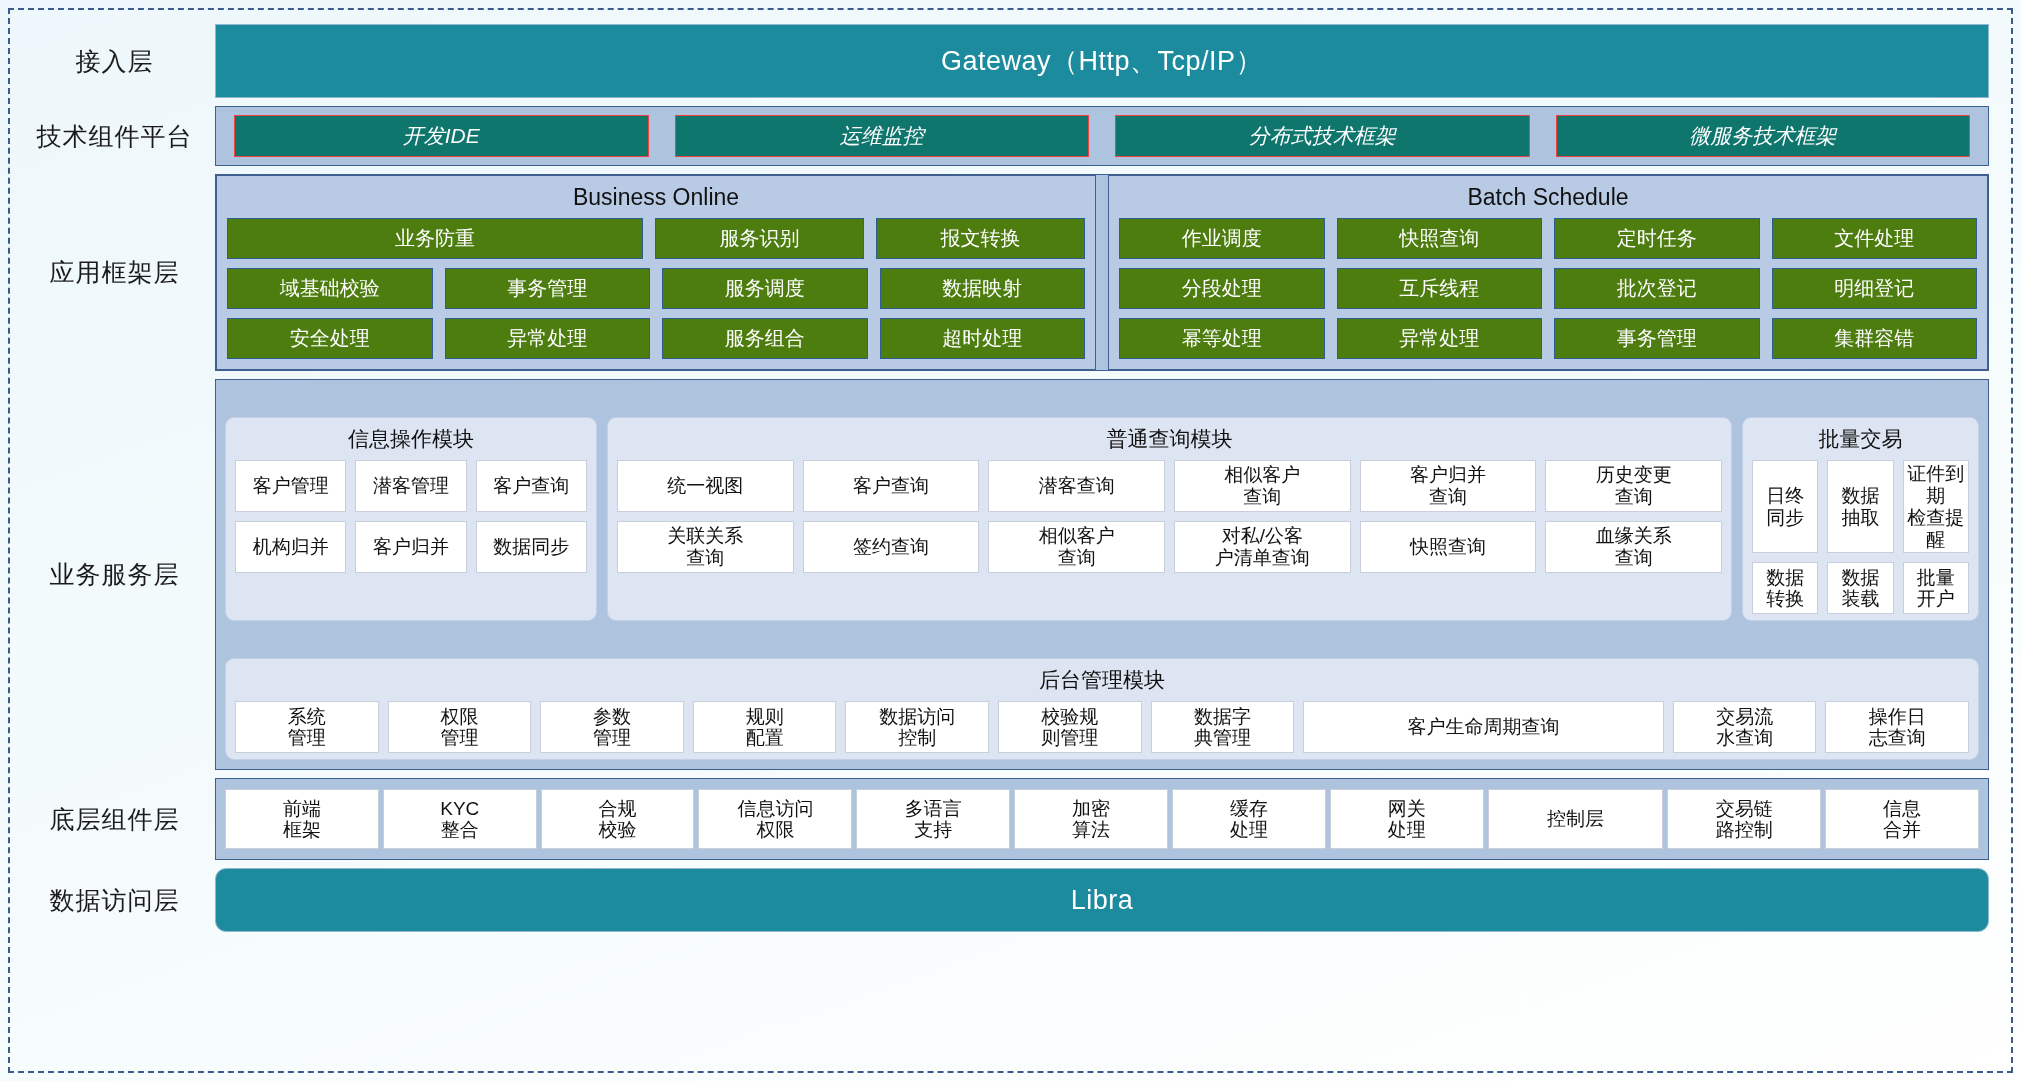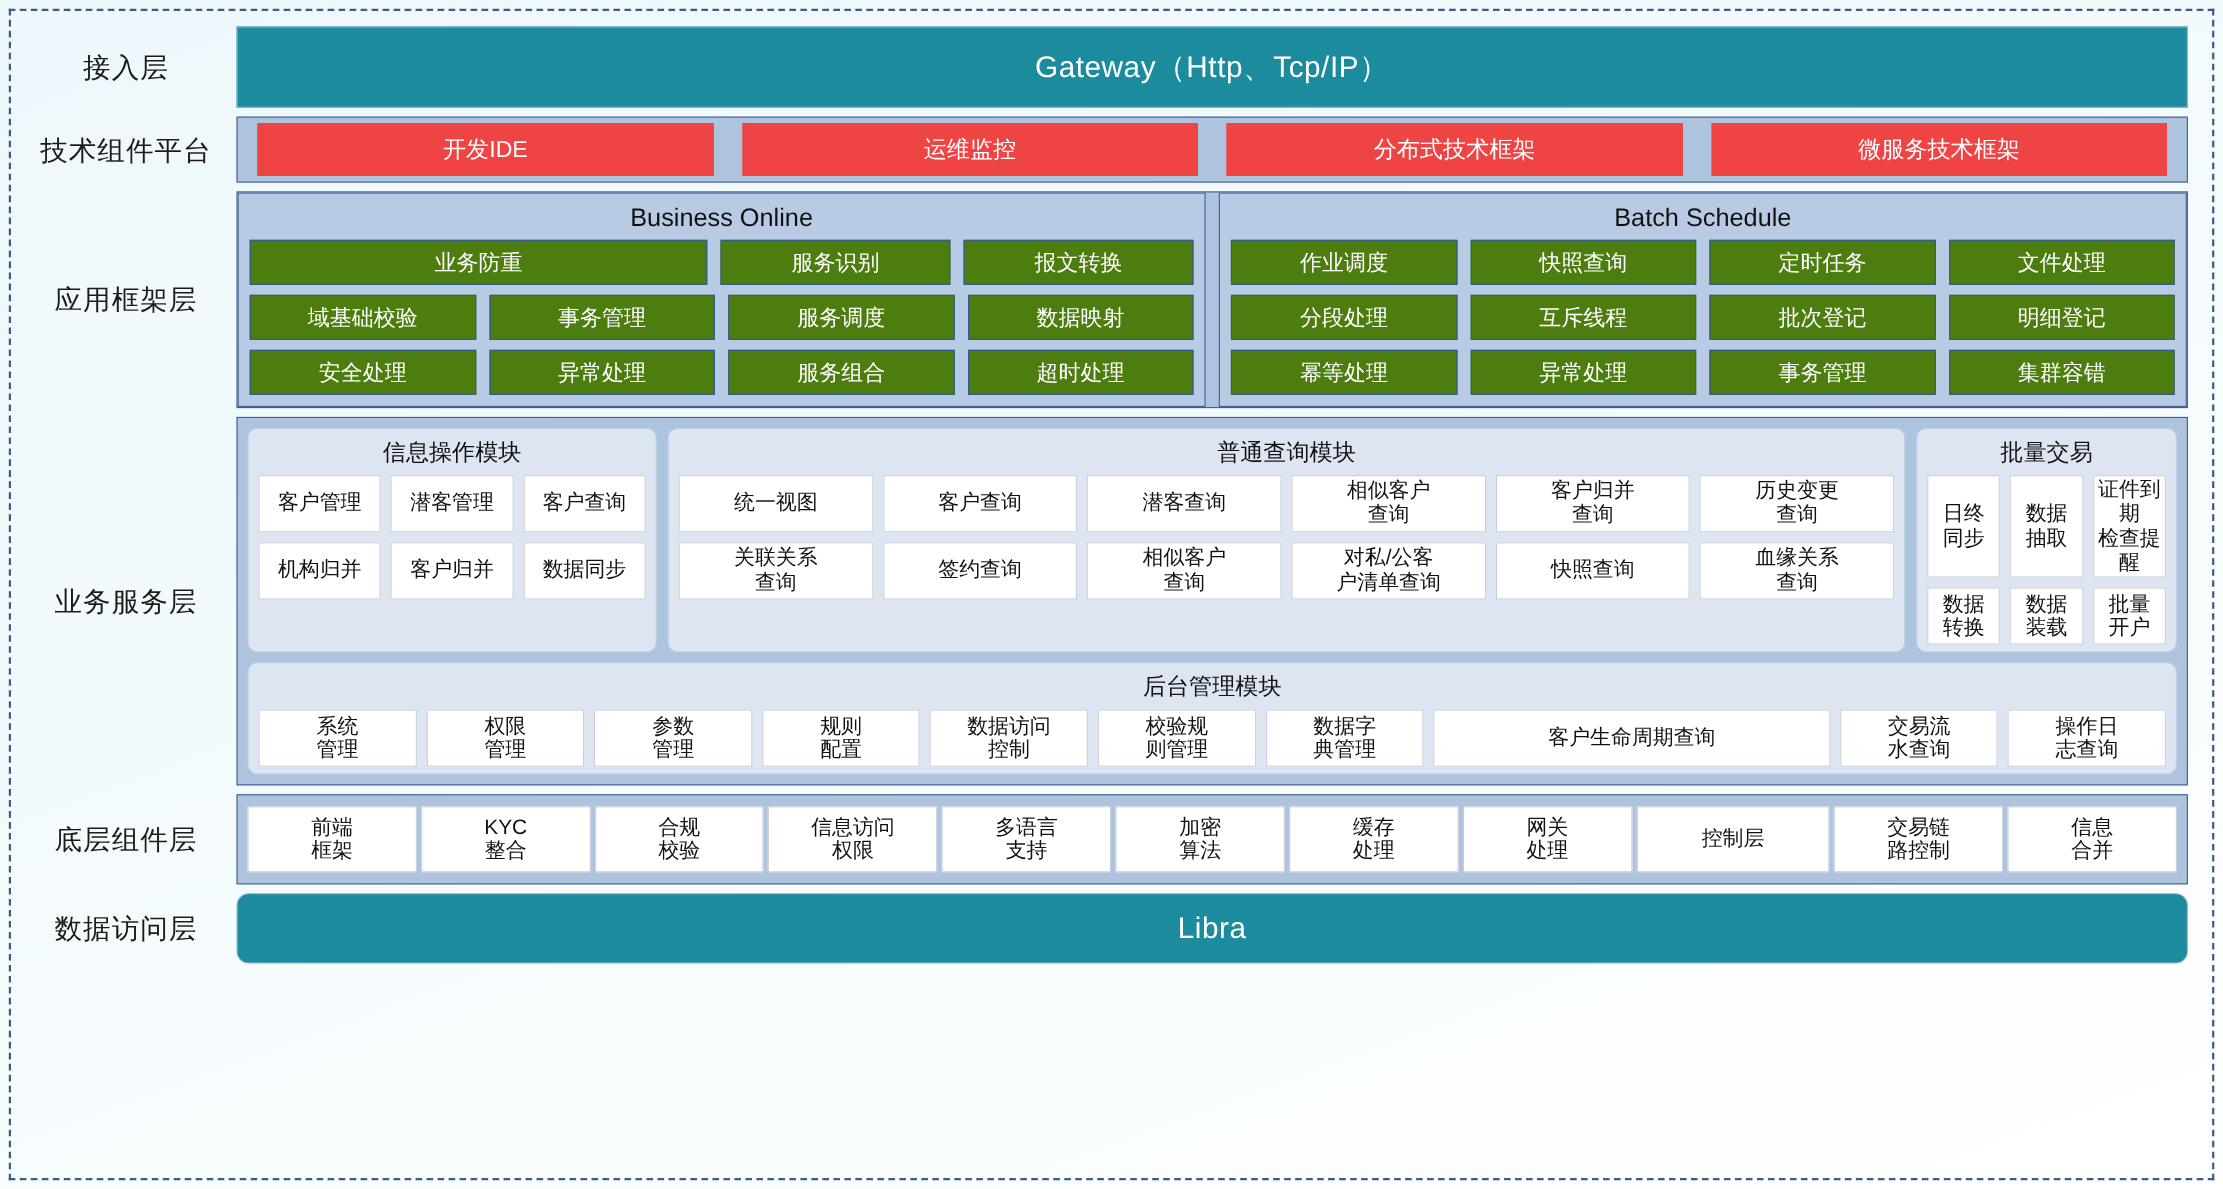--- a/index.html
+++ b/index.html
@@ -52,26 +52,27 @@
   
   .panel{
     background:#aec3de;
     border:1px solid #3f5f91;
     box-sizing:border-box;
     padding:7px;
   }
   .panel-tech{height:60px;display:flex;align-items:center;gap:26px;justify-content:space-between;padding:0 18px;}
   .tech-chip{
     flex:1 1 0;
-    background:#ef4444;
+    background:#0f766e;
     color:#fff;
     height:40px;
     display:flex;align-items:center;justify-content:center;
     font-size:21px;
-    border:4px solid #ef4444;
+    border:1px solid #ef4444;
+    font-style:italic;
   }
 
   
   .panel-appfw{display:flex;gap:12px;padding:0;}
   .fw-group{
     flex:1 1 0;
     background:#b8cae4;
     border:1px solid #3f5f91;
     padding:6px 10px 10px 10px;
     box-sizing:border-box;
@@ -96,20 +97,21 @@
 
   
   .panel-biz{padding:9px;display:flex;flex-direction:column;gap:9px;}
   .biz-row-top{display:flex;gap:10px;}
   .mod{
     background:#dde5f2;
     border:1px solid #c3d0e6;
     border-radius:9px;
     padding:4px 9px 6px 9px;
     box-sizing:border-box;
+    margin-top:28px;
   }
   .mod-title{text-align:center;font-size:21px;color:#111;padding:3px 0 7px 0;}
   .mod-grid{display:flex;gap:9px;flex-direction:column;}
   .mod-line{display:flex;gap:9px;}
   .cell{
     background:#ffffff;
     border:1px solid #c8cfdb;
     font-size:19px;
     color:#111;
     min-height:52px;

